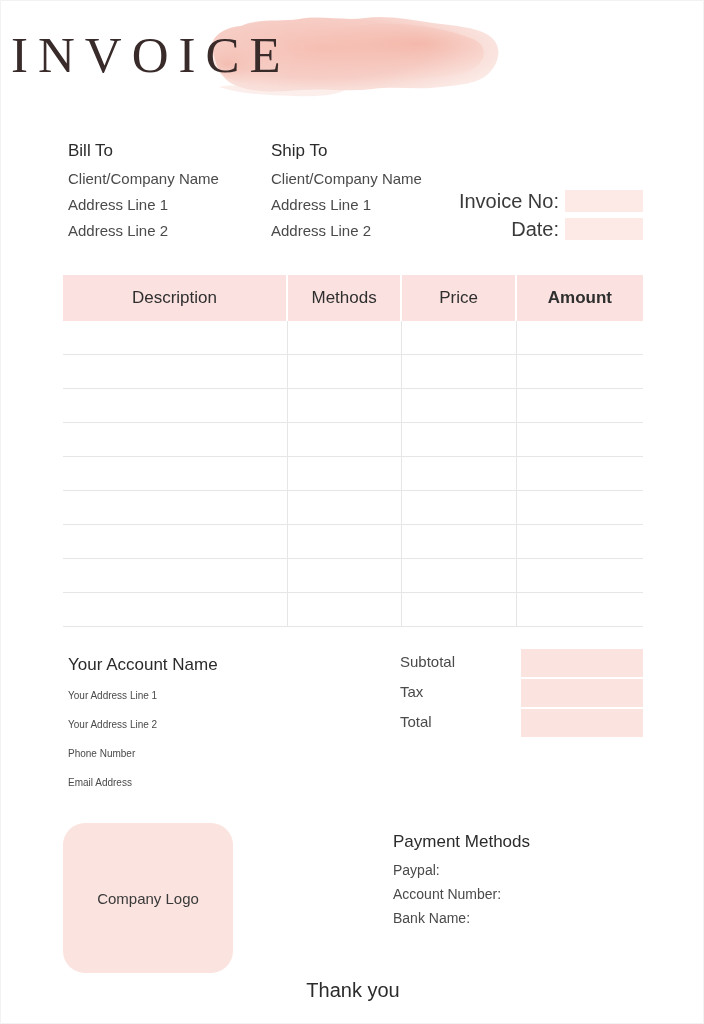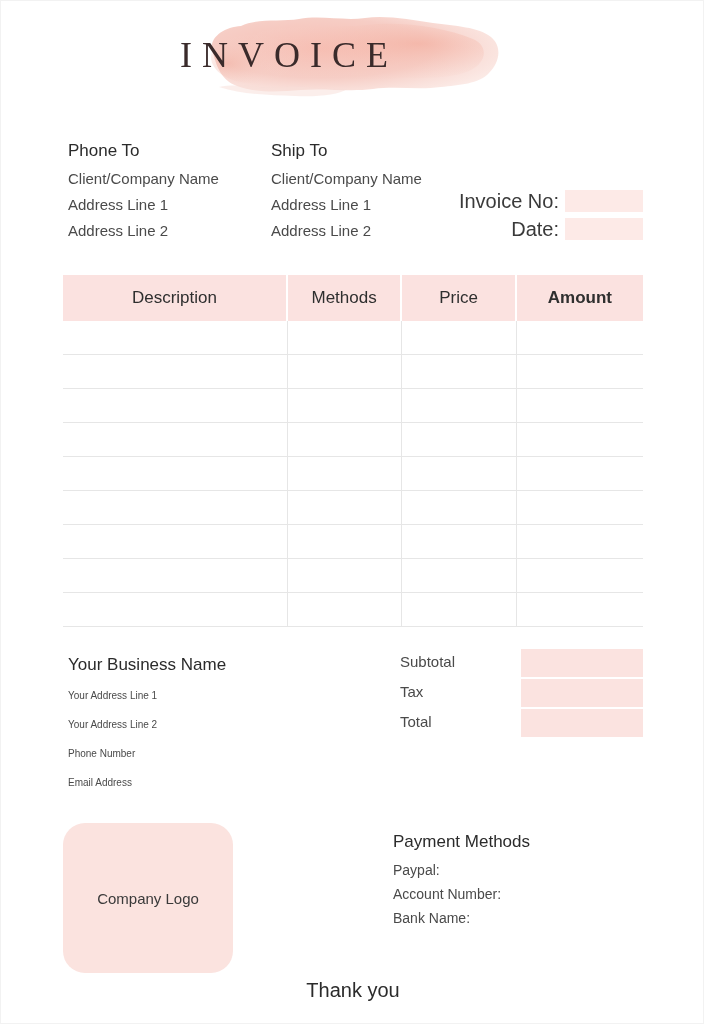--- a/index.html
+++ b/index.html
@@ -40,23 +40,22 @@
     width: 312px;
     height: 86px;
   }
   .wc-svg { display:block; width:100%; height:100%; }
 
   .invoice-title {
     position: absolute;
     left: 0;
     top: 26px;
     width: 566px;
-    text-align: center;
     font-family: "Liberation Serif", serif;
-    font-size: 36px;
+    font-size: 51px;
     font-weight: 400;
     letter-spacing: 10px;
     text-indent: 10px;
     color: #3a2b2b;
     line-height: 56px;
   }
 
   
   .bill-to {
     position: absolute;
@@ -279,21 +278,21 @@
         <path d="M14,44 C14,30 34,22 56,22 C78,22 96,32 96,46
                  C96,60 76,70 54,70 C32,70 14,58 14,44 Z" fill="url(#wg3)"></path>
         <path d="M22,74 C42,70 66,76 88,74 C110,72 130,78 150,76
                  C142,82 120,84 98,83 C74,82 46,82 22,74 Z" fill="#f7ded8" opacity="0.5"></path>
       </svg>
     </div>
     <div class="invoice-title">INVOICE</div>
   </div>
 
   <div class="bill-to">
-    <div class="party-title">Phone To</div>
+    <div class="party-title">Bill To</div>
     <div class="party-line">Client/Company Name</div>
     <div class="party-line">Address Line 1</div>
     <div class="party-line">Address Line 2</div>
   </div>
 
   <div class="ship-to">
     <div class="party-title">Ship To</div>
     <div class="party-line">Client/Company Name</div>
     <div class="party-line">Address Line 1</div>
     <div class="party-line">Address Line 2</div>
@@ -369,21 +368,21 @@
       <div class="t-row">
         <div class="cell col-desc"></div>
         <div class="cell col-qty"></div>
         <div class="cell col-price"></div>
         <div class="cell col-amt"></div>
       </div>
     </div>
   </div>
 
   <div class="business">
-    <div class="business-name">Your Business Name</div>
+    <div class="business-name">Your Account Name</div>
     <div class="business-line">Your Address Line 1</div>
     <div class="business-line">Your Address Line 2</div>
     <div class="business-line">Phone Number</div>
     <div class="business-line">Email Address</div>
   </div>
 
   <div class="totals">
     <div class="tot-row">
       <div class="tot-label">Subtotal</div>
       <div class="tot-box"></div>

